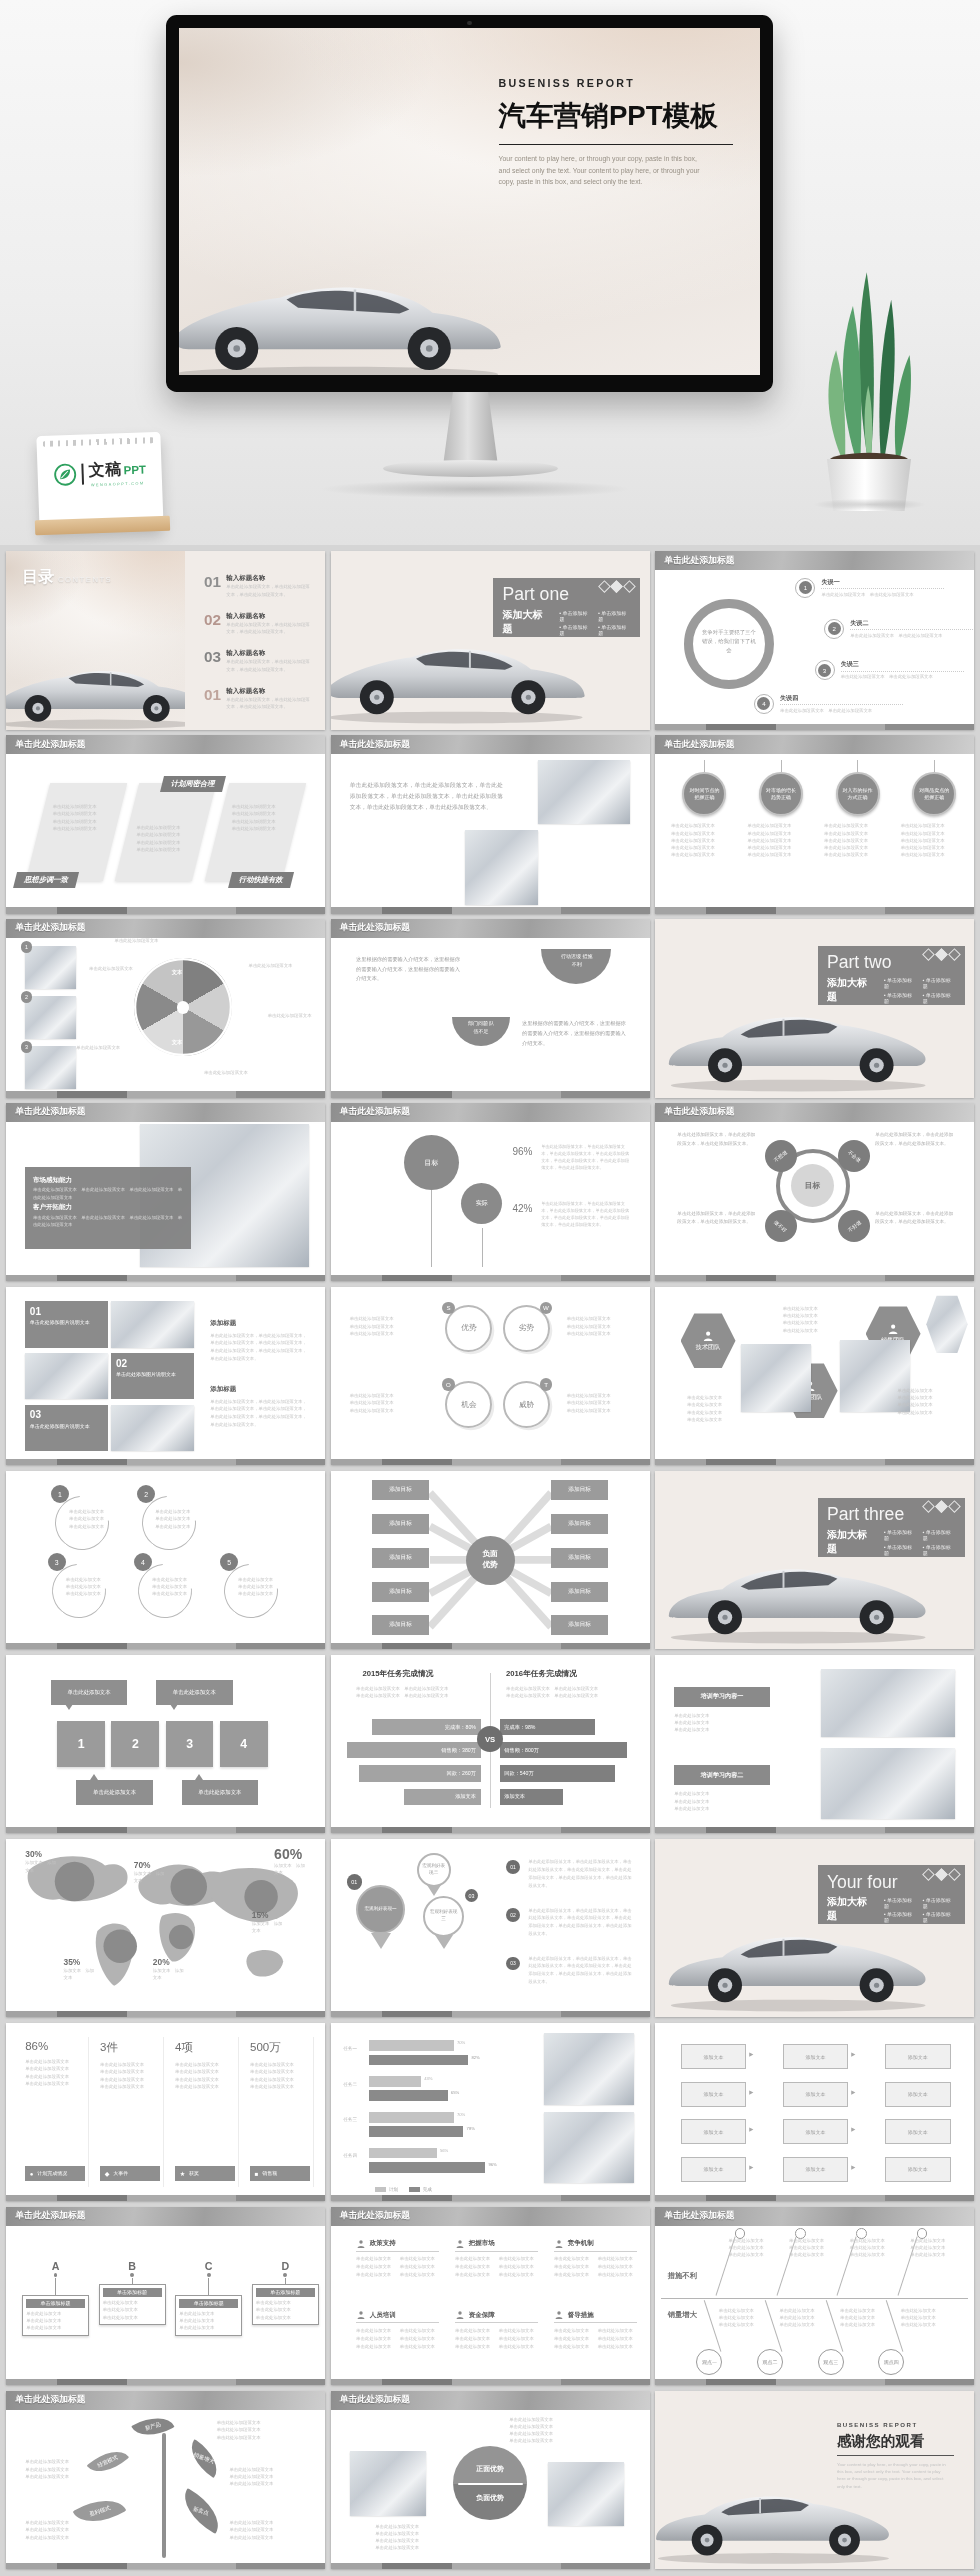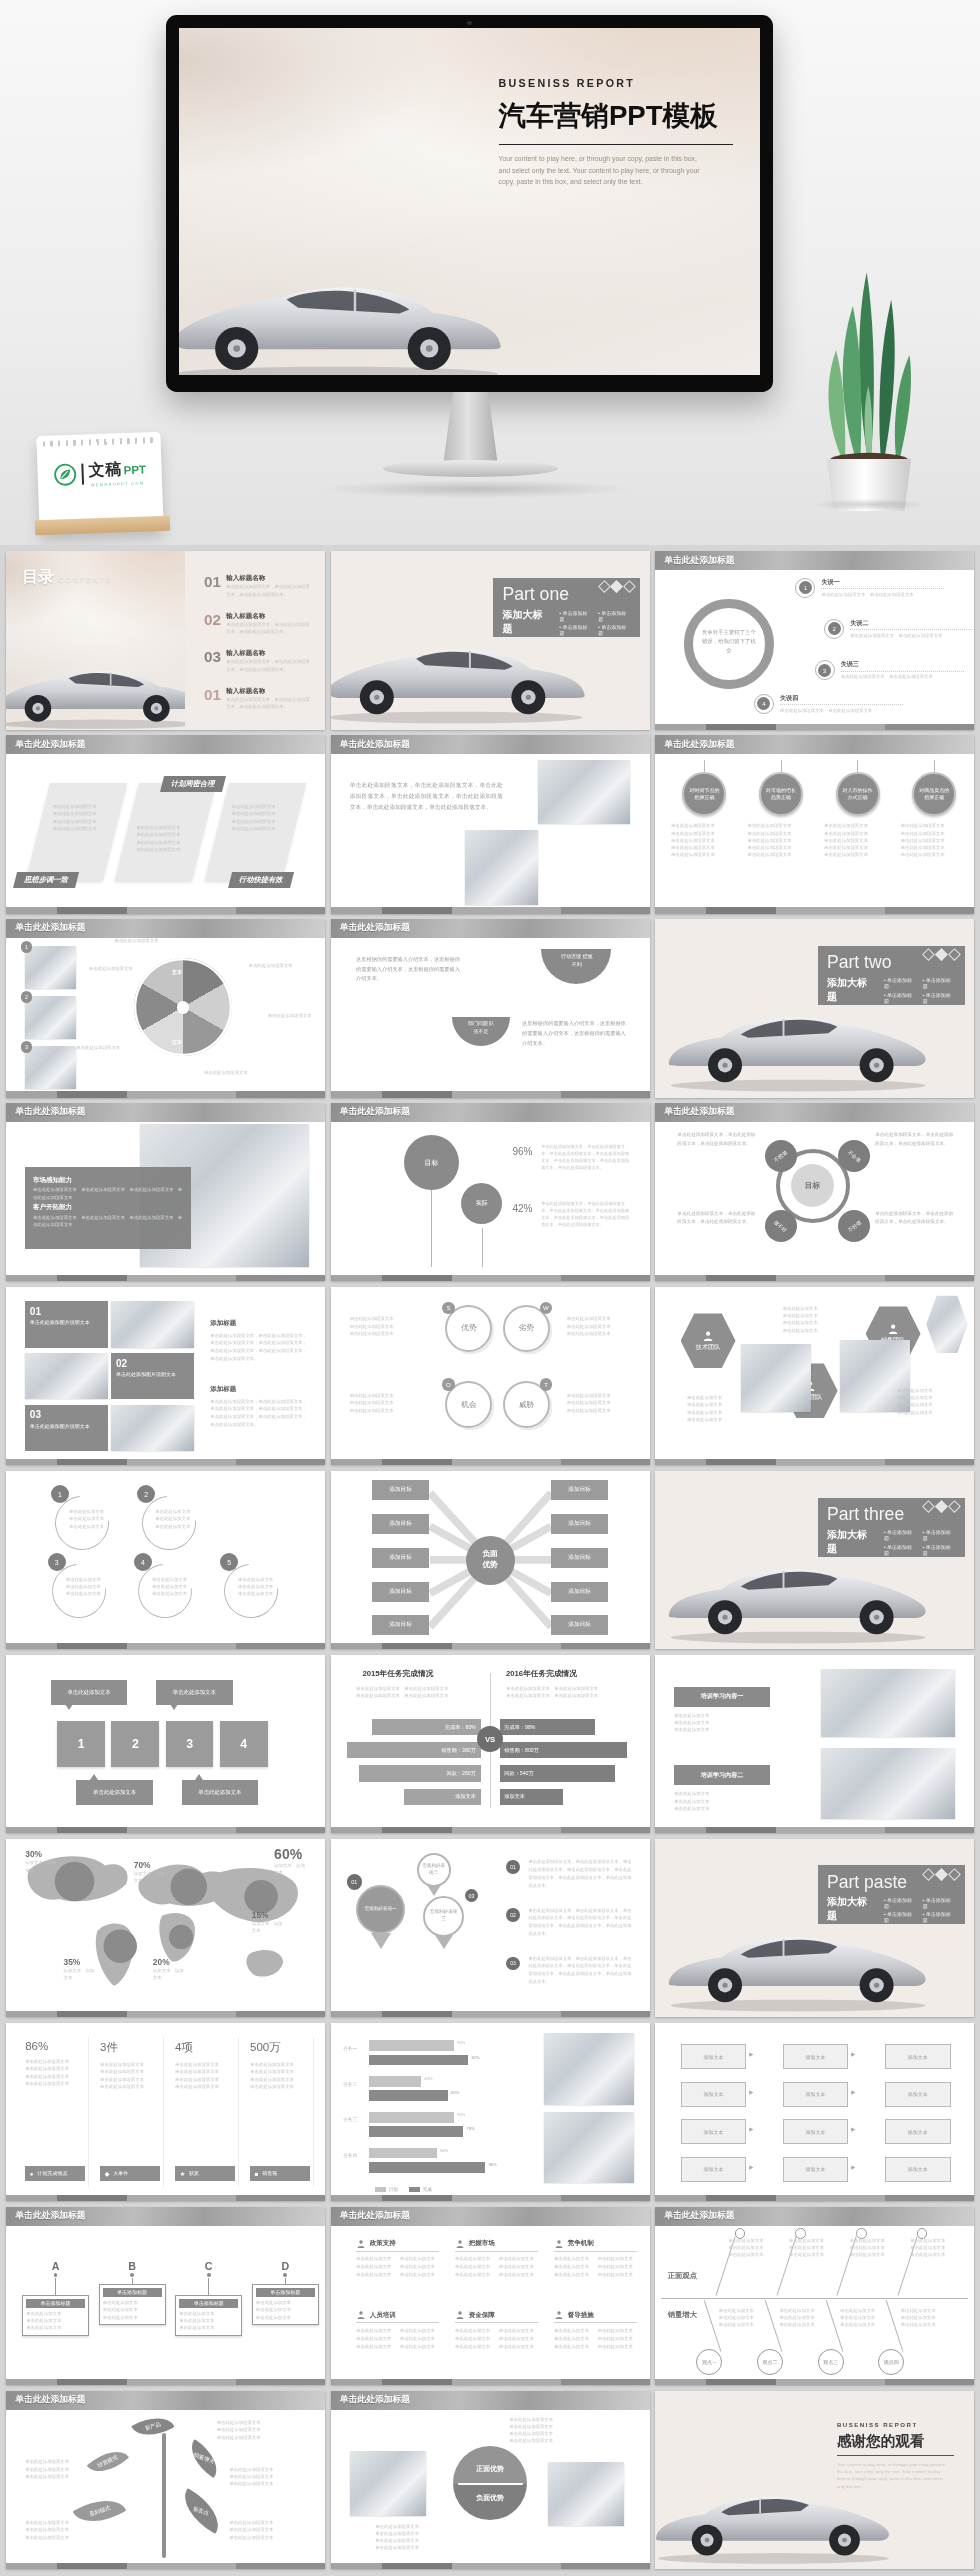--- a/index.html
+++ b/index.html
@@ -871,21 +871,21 @@
             <rect x="186" y="50" width="3" height="26" fill="#cdd0d4"></rect>
             <circle cx="98" cy="121" r="26" fill="#26282b"></circle>
             <circle cx="98" cy="121" r="11" fill="#c9ccd1"></circle>
             <circle cx="98" cy="121" r="4" fill="#83888e"></circle>
             <circle cx="330" cy="121" r="26" fill="#26282b"></circle>
             <circle cx="330" cy="121" r="11" fill="#c9ccd1"></circle>
             <circle cx="330" cy="121" r="4" fill="#83888e"></circle>
           </svg></div>
         <div class="part-panel">
           <div class="diamonds"><div class="dia"></div><div class="dia fill"></div><div class="dia"></div></div>
-          <div class="part-name">Part paste</div>
+          <div class="part-name">Your four</div>
           <div style="display: flex; align-items: flex-end; gap: 7.7px;">
             <div class="part-big">添加大标题</div>
             <div class="part-bullets">
               <div class="pb">▪ 单击添加标题</div>
               <div class="pb">▪ 单击添加标题</div>
               <div class="pb">▪ 单击添加标题</div>
               <div class="pb">▪ 单击添加标题</div>
             </div>
           </div>
         </div>
@@ -1167,21 +1167,21 @@
             <div class="tl">单击此处添加文本</div>
           </div>
         </div>
         <div class="s-foot"></div>
       </div>
       <div class="slide">
         <div class="s-head">
           <div class="s-head-t">单击此处添加标题</div>
         </div>
         <div class="abs" style="left: 2%; top: 51%; width: 96%; height: 0.8px; background: rgb(181, 181, 181);"></div>
-        <div class="abs" style="left: 4%; top: 36%; font-size: 7.3px; font-weight: bold; color: rgb(110, 110, 110);">正面观点</div>
+        <div class="abs" style="left: 4%; top: 36%; font-size: 7.3px; font-weight: bold; color: rgb(110, 110, 110);">措施不利</div>
         <div class="abs" style="left: 4%; top: 58%; font-size: 7.3px; font-weight: bold; color: rgb(110, 110, 110);">销量增大</div>
         <div class="abs" style="left: 22%; top: 16%; width: 0.8px; height: 35%; background: rgb(181, 181, 181); transform: rotate(18deg);"></div>
         <div class="abs ring" style="left: 25%; top: 12%; width: 10.7px; height: 10.7px; border: 1.5px solid rgb(154, 154, 154); background: rgb(255, 255, 255);"></div>
         <div class="tl abs" style="left: 23%; top: 17%; width: 15%;">
           <div>单击此处添加文本</div>
           <div>单击此处添加文本</div>
           <div>单击此处添加文本</div>
         </div>
         <div class="abs" style="left: 18%; top: 52%; width: 0.8px; height: 30%; background: rgb(181, 181, 181); transform: rotate(-18deg);"></div>
         <div class="tl abs" style="left: 20%; top: 56%; width: 15%;">

